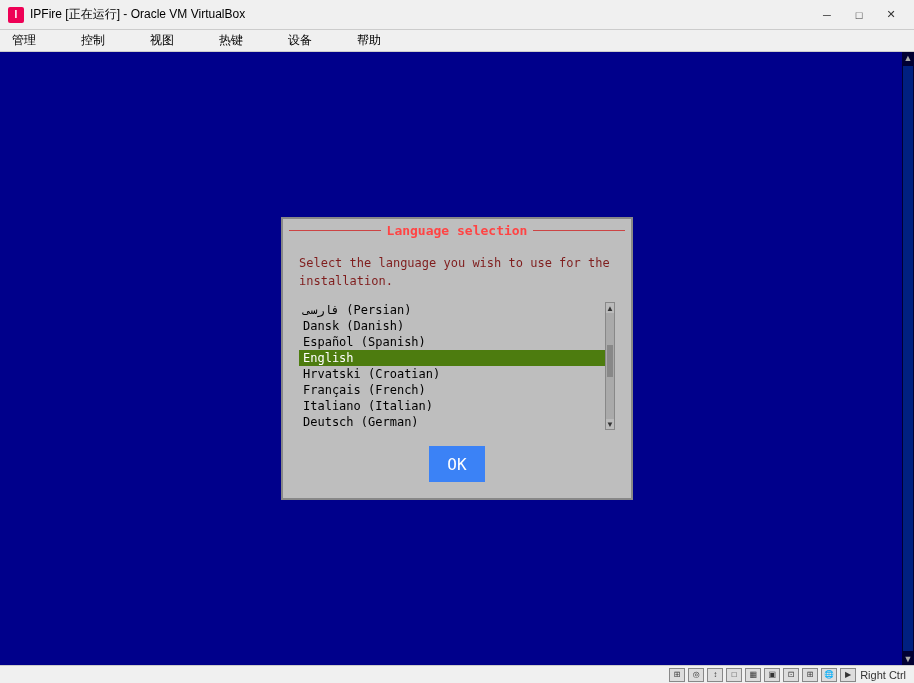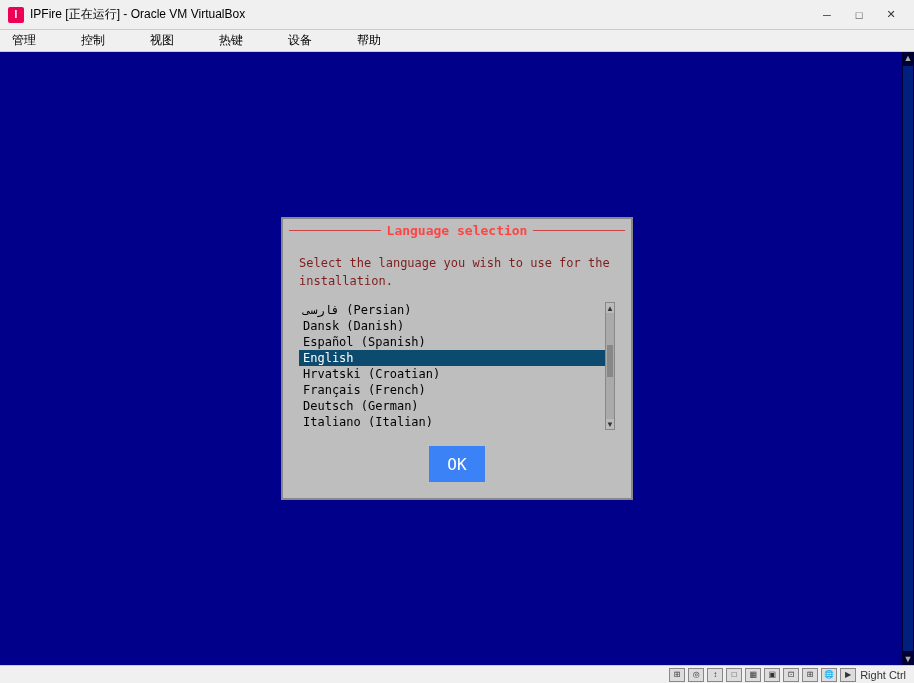--- a/index.html
+++ b/index.html
@@ -168,21 +168,21 @@
       font-family: monospace;
       font-size: 12px;
     }
     #lang-list .lang-item {
       padding: 1px 4px;
       cursor: pointer;
       color: #000;
       white-space: nowrap;
     }
     #lang-list .lang-item.selected {
-      background: #0c4a6e;
+      background: #4d7c0f;
       color: #fff;
     }
     #lang-scrollbar {
       width: 10px;
       background: #aaa;
       display: flex;
       flex-direction: column;
       border: 1px solid #888;
     }
     #lang-scrollbar .lsb-arrow {
@@ -308,22 +308,22 @@
       </div>
       <div id="lang-list-container">
         <div id="lang-list">
 
         <div class="lang-item">فارسی (Persian)</div>
             <div class="lang-item">Dansk (Danish)</div>
             <div class="lang-item">Español (Spanish)</div>
             <div class="lang-item selected">English</div>
             <div class="lang-item">Hrvatski (Croatian)</div>
             <div class="lang-item">Français (French)</div>
+            <div class="lang-item">Italiano (Italian)</div>
             <div class="lang-item">Deutsch (German)</div>
-            <div class="lang-item">Italiano (Italian)</div>
           </div>
         <div id="lang-scrollbar">
           <div class="lsb-arrow">▲</div>
           <div class="lsb-track">
             <div class="lsb-thumb"></div>
           </div>
           <div class="lsb-arrow">▼</div>
         </div>
       </div>
       <div id="ok-btn-container">

